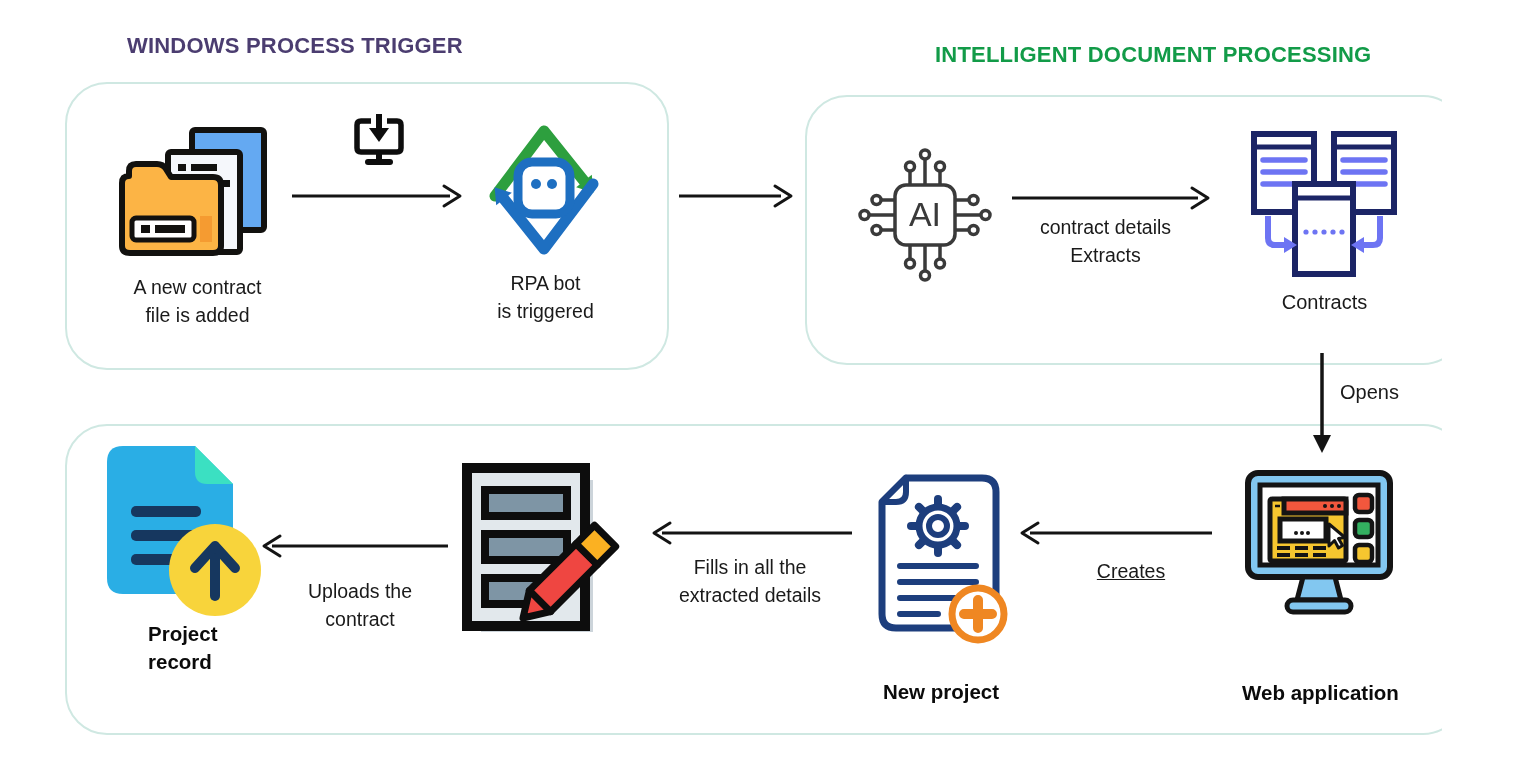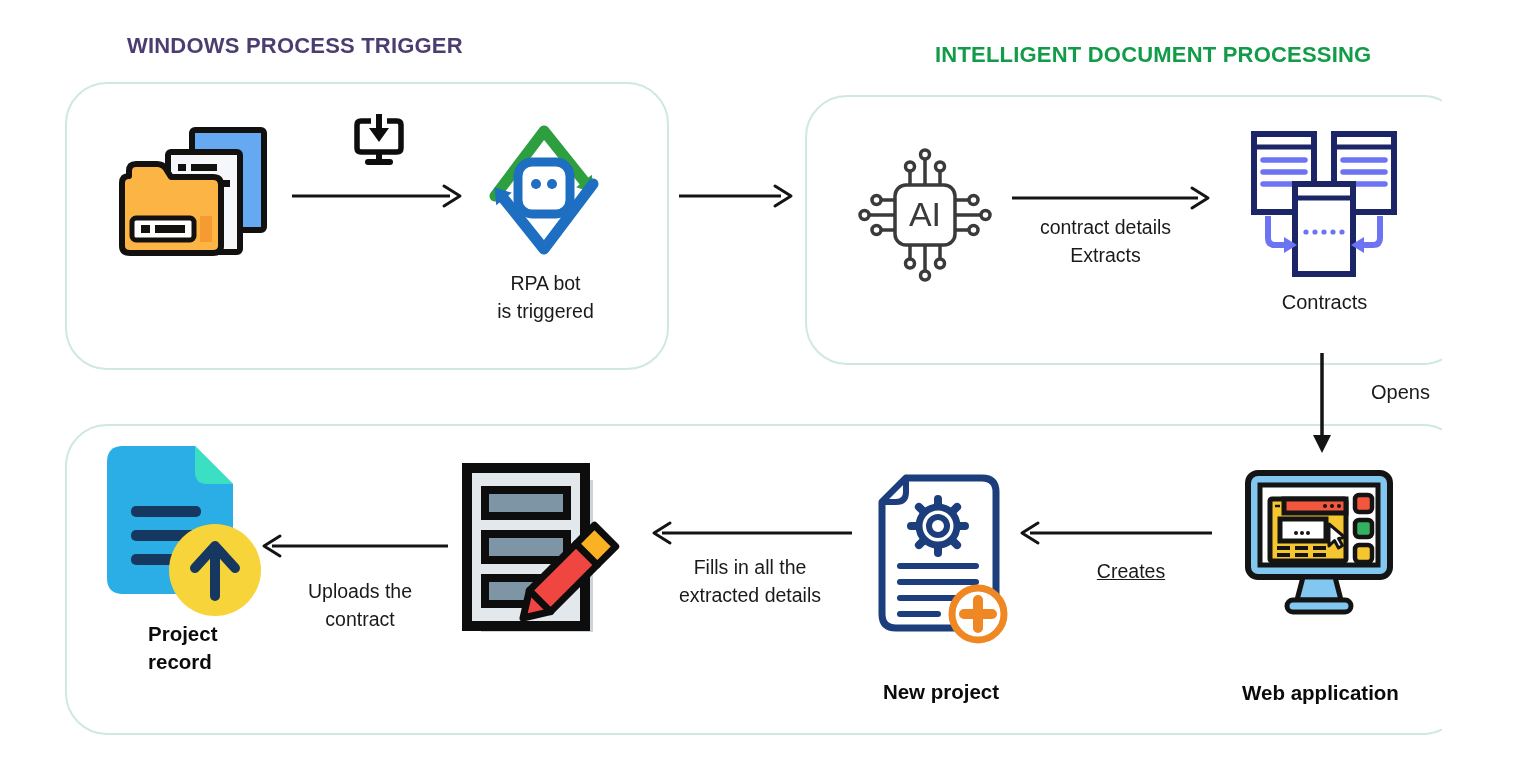--- a/index.html
+++ b/index.html
@@ -62,20 +62,24 @@
   <svg class="abs" style="left:481px;top:114px;" width="126" height="152" viewBox="0 0 126 152">
     <path d="M 14 82 L 63 17 L 103 67" fill="none" stroke="#2d9f3e" stroke-width="11" stroke-linecap="round" stroke-linejoin="round"></path>
     <polygon points="112.4,78.7 95.2,73.3 110.8,60.8" fill="#2d9f3e"></polygon>
     <path d="M 112 70 L 63 135 L 23 85" fill="none" stroke="#1e6fc1" stroke-width="11" stroke-linecap="round" stroke-linejoin="round"></path>
     <polygon points="13.6,73.3 30.8,78.8 15.2,91.3" fill="#1e6fc1"></polygon>
     <rect x="37" y="48" width="52" height="52" rx="14" fill="#ffffff" stroke="#1e6fc1" stroke-width="9"></rect>
     <circle cx="55" cy="70" r="5" fill="#1e6fc1"></circle>
     <circle cx="71" cy="70" r="5" fill="#1e6fc1"></circle>
   </svg>
 
+  <div class="lbl" style="left:95px;top:274px;width:205px;">
+    <span>A new contract</span>
+    <span>file is added</span>
+  </div>
   <div class="lbl" style="left:463px;top:270px;width:165px;">
     <span>RPA bot</span>
     <span>is triggered</span>
   </div>
 
   <svg class="abs" style="left:290px;top:183px;" width="174" height="26" viewBox="0 0 174 26">
     <line x1="2" y1="13" x2="160" y2="13" stroke="#141414" stroke-width="3"></line>
     <polyline points="154,3 170,13 154,23" fill="none" stroke="#141414" stroke-width="3" stroke-linecap="round" stroke-linejoin="round"></polyline>
   </svg>
 
@@ -135,21 +139,21 @@
     <polygon points="116,109 103,117 116,125" fill="#6d74f3"></polygon>
   </svg>
   <div class="lbl" style="left:1243px;top:288px;width:163px;font-size:20px;">
     <span>Contracts</span>
   </div>
 
   <svg class="abs" style="left:1309px;top:351px;" width="26" height="104" viewBox="0 0 26 104">
     <line x1="13" y1="2" x2="13" y2="86" stroke="#141414" stroke-width="3.5"></line>
     <polygon points="4,84 22,84 13,102" fill="#141414"></polygon>
   </svg>
-  <div class="lbl" style="left:1340px;top:378px;width:90px;font-size:20px;text-align:right;">
+  <div class="lbl" style="left:1340px;top:378px;width:90px;font-size:20px;text-align:left;">
     <span>Opens</span>
   </div>
 
   <svg class="abs" style="left:93px;top:436px;" width="176" height="192" viewBox="0 0 176 192">
     <path d="M 14 26 Q 14 10 30 10 L 102 10 L 140 48 L 140 142 Q 140 158 124 158 L 30 158 Q 14 158 14 142 Z" fill="#2aaee5"></path>
     <path d="M 102 10 L 102 36 Q 102 48 114 48 L 140 48 Z" fill="#3be0c2"></path>
     <rect x="38" y="70" width="70" height="11" rx="5" fill="#16375f"></rect>
     <rect x="38" y="94" width="70" height="11" rx="5" fill="#16375f"></rect>
     <rect x="38" y="118" width="58" height="11" rx="5" fill="#16375f"></rect>
     <circle cx="122" cy="134" r="46" fill="#f8d43b"></circle>

